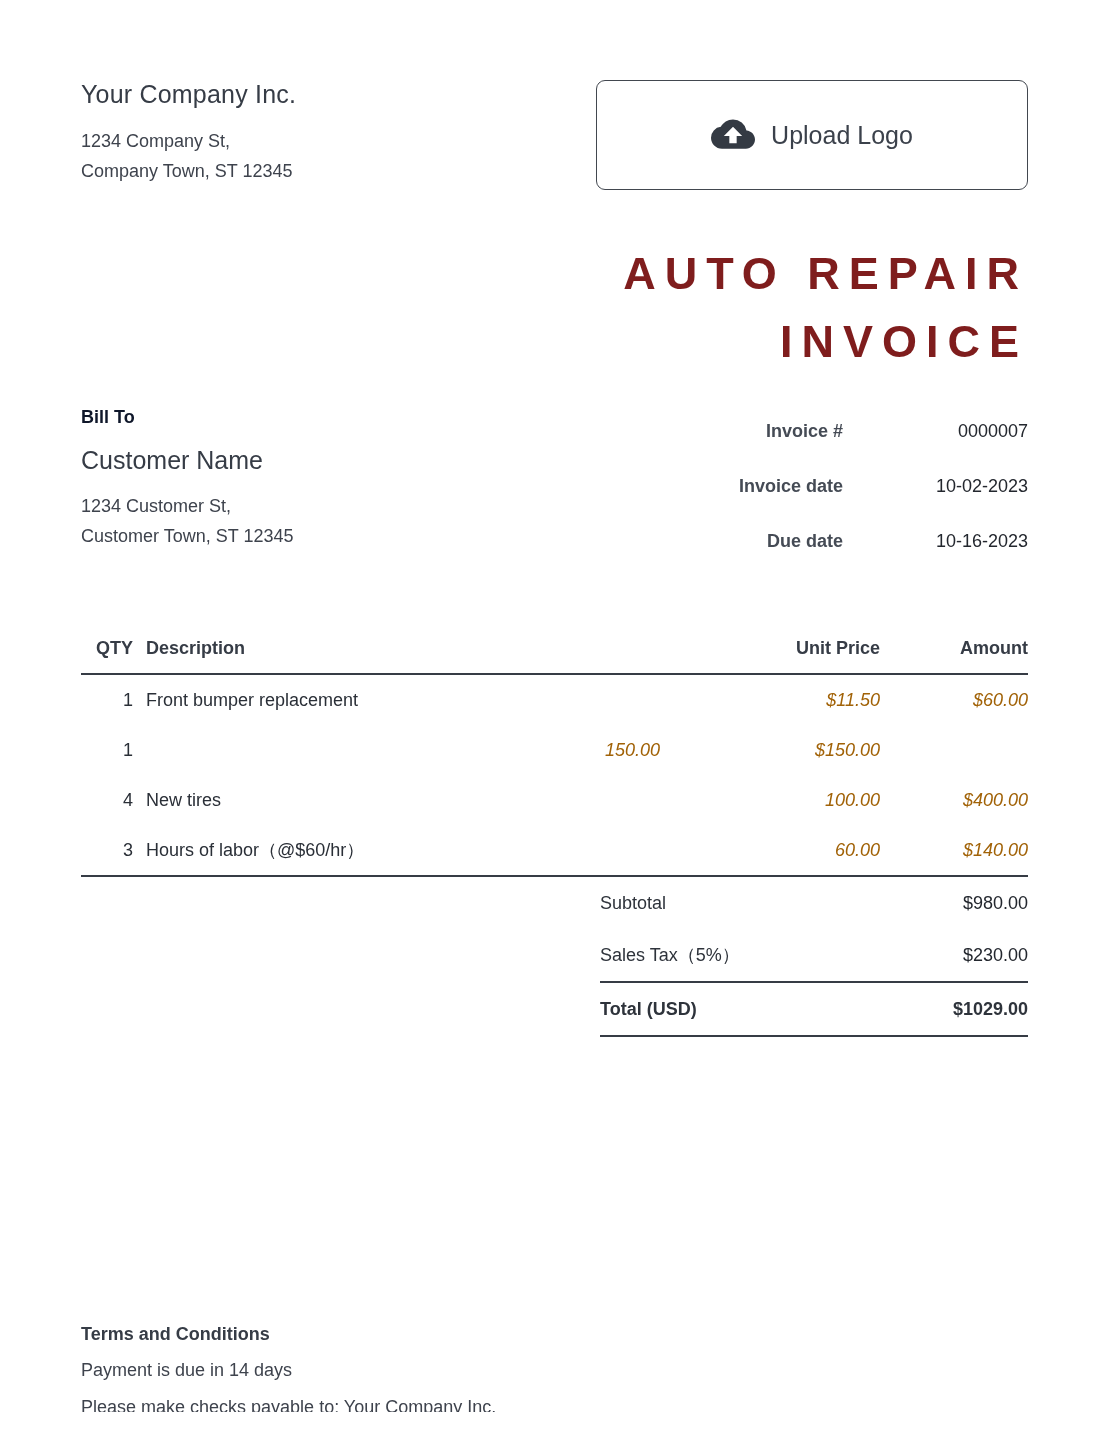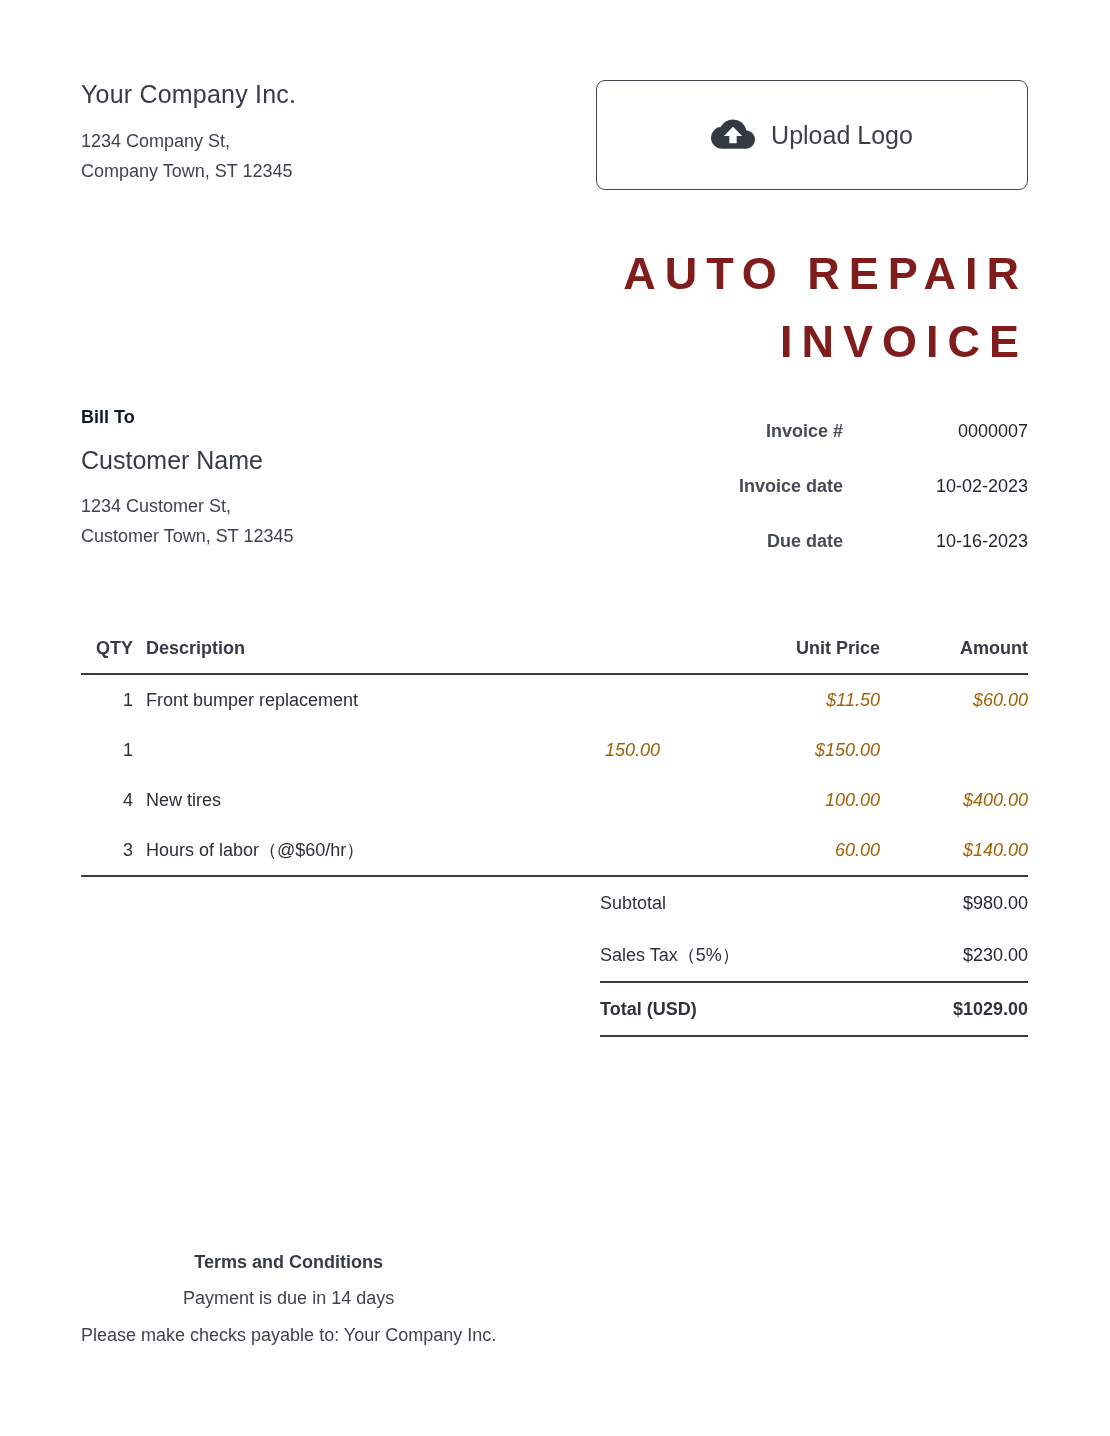--- a/index.html
+++ b/index.html
@@ -76,21 +76,21 @@
   .totals-row .t-value { color:#23272e; }
   .totals-total {
     display:flex; justify-content:space-between;
     padding:14px 0; line-height:24px;
     border-top:2px solid #363c45;
     border-bottom:2px solid #363c45;
     font-weight:bold; color:#2e333b;
   }
 
   
-  .terms { position:absolute; left:81px; top:1252px;text-align:center; }
+  .terms { position:absolute; left:81px; top:1324px; }
   .terms-heading { font-weight:bold; font-size:18px; color:#363c46; }
   .terms-line { margin-top:14px; font-size:18px; line-height:23px; color:#3e434d; }
 </style>
 </head>
 <body>
 
 <div class="page">
   <div class="content">
 
     <div class="header-row">

